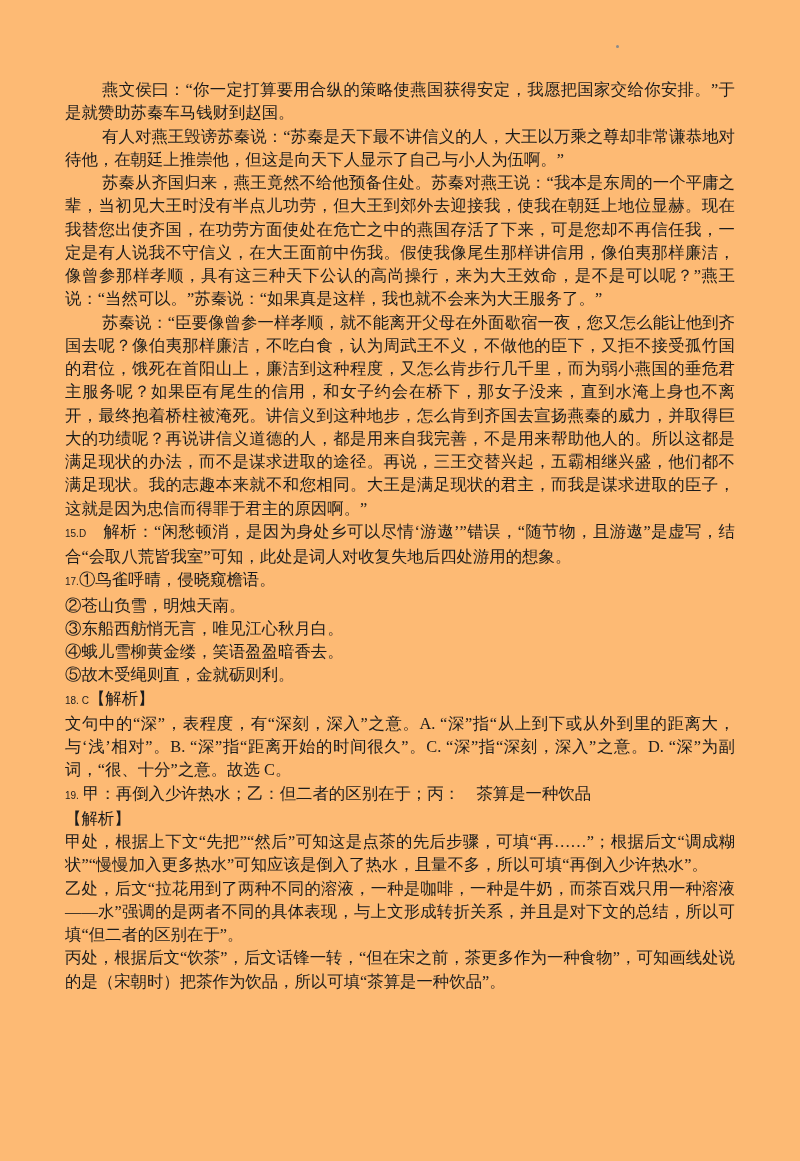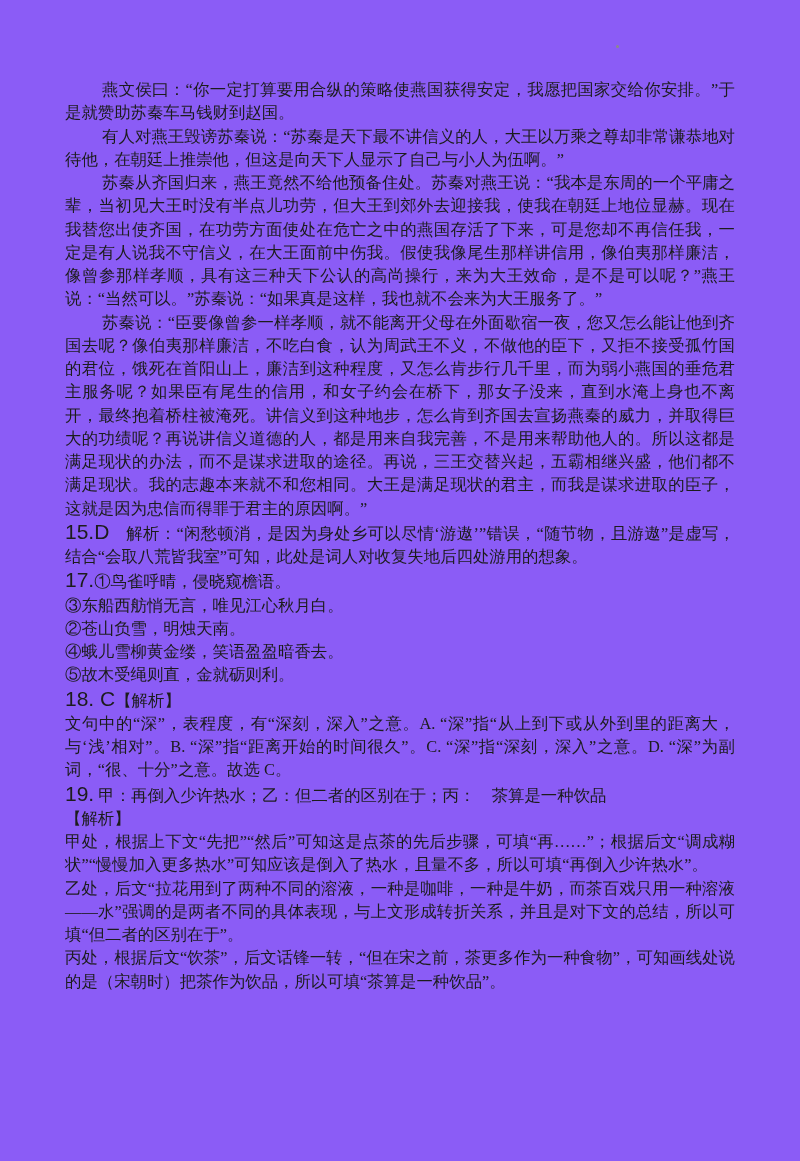--- a/index.html
+++ b/index.html
@@ -4,21 +4,21 @@
 <style>
   html, body {
     margin: 0;
     padding: 0;
     background: #ffffff;
   }
   .page {
     position: relative;
     width: 800px;
     height: 1161px;
-    background: #8b5cf6;
+    background: #fdba74;
     overflow: hidden;
   }
   .doc {
     position: absolute;
     left: 65px;
     top: 78px;
     width: 670px;
     color: #1c1c1c;
     font-family: "Liberation Serif", "DejaVu Serif", serif;
     font-size: 16.4px;
@@ -28,21 +28,21 @@
   }
   .para {
     margin: 0;
     padding: 0;
   }
   .para.indent {
     text-indent: 37px;
   }
   .pfx {
     font-family: "Liberation Sans", "DejaVu Sans", sans-serif;
-    font-size: 21px;
+    font-size: 10px;
   }
   .stray-dot {
     position: absolute;
     left: 616px;
     top: 45px;
     width: 3px;
     height: 3px;
     border-radius: 50%;
     background: #8a8a8a;
   }
@@ -63,23 +63,23 @@
 
     <p class="para indent"><span>苏秦从齐国归来，燕王竟然不给他预备住处。苏秦对燕王说：“我本是东周的一个平庸之辈，当初见大王时没有半点儿功劳，但大王到郊外去迎接我，使我在朝廷上地位显赫。现在我替您出使齐国，在功劳方面使处在危亡之中的燕国存活了下来，可是您却不再信任我，一定是有人说我不守信义，在大王面前中伤我。假使我像尾生那样讲信用，像伯夷那样廉洁，像曾参那样孝顺，具有这三种天下公认的高尚操行，来为大王效命，是不是可以呢？”燕王说：“当然可以。”苏秦说：“如果真是这样，我也就不会来为大王服务了。”</span></p>
 
     <p class="para indent"><span>苏秦说：“臣要像曾参一样孝顺，就不能离开父母在外面歇宿一夜，您又怎么能让他到齐国去呢？像伯夷那样廉洁，不吃白食，认为周武王不义，不做他的臣下，又拒不接受孤竹国的君位，饿死在首阳山上，廉洁到这种程度，又怎么肯步行几千里，而为弱小燕国的垂危君主服务呢？如果臣有尾生的信用，和女子约会在桥下，那女子没来，直到水淹上身也不离开，最终抱着桥柱被淹死。讲信义到这种地步，怎么肯到齐国去宣扬燕秦的威力，并取得巨大的功绩呢？再说讲信义道德的人，都是用来自我完善，不是用来帮助他人的。所以这都是满足现状的办法，而不是谋求进取的途径。再说，三王交替兴起，五霸相继兴盛，他们都不满足现状。我的志趣本来就不和您相同。大王是满足现状的君主，而我是谋求进取的臣子，这就是因为忠信而得罪于君主的原因啊。”</span></p>
 
     <p class="para"><span class="pfx">15.D</span><span>　解析：“闲愁顿消，是因为身处乡可以尽情‘游遨’”错误，“随节物，且游遨”是虚写，结合“会取八荒皆我室”可知，此处是词人对收复失地后四处游用的想象。</span></p>
 
 
     <p class="para"><span class="pfx">17.</span><span>①鸟雀呼晴，侵晓窥檐语。</span></p>
 
+    <p class="para"><span>②苍山负雪，明烛天南。</span></p>
+
     <p class="para"><span>③东船西舫悄无言，唯见江心秋月白。</span></p>
-
-    <p class="para"><span>②苍山负雪，明烛天南。</span></p>
 
     <p class="para"><span>④蛾儿雪柳黄金缕，笑语盈盈暗香去。</span></p>
 
     <p class="para"><span>⑤故木受绳则直，金就砺则利。</span></p>
 
     <p class="para"><span class="pfx">18. C</span><span>【解析】</span></p>
 
     <p class="para"><span>文句中的“深”，表程度，有“深刻，深入”之意。A. “深”指“从上到下或从外到里的距离大，与‘浅’相对”。B. “深”指“距离开始的时间很久”。C. “深”指“深刻，深入”之意。D. “深”为副词，“很、十分”之意。故选 C。</span></p>
 
     <p class="para"><span class="pfx">19.</span><span> 甲：再倒入少许热水；乙：但二者的区别在于；丙：　茶算是一种饮品</span></p>

